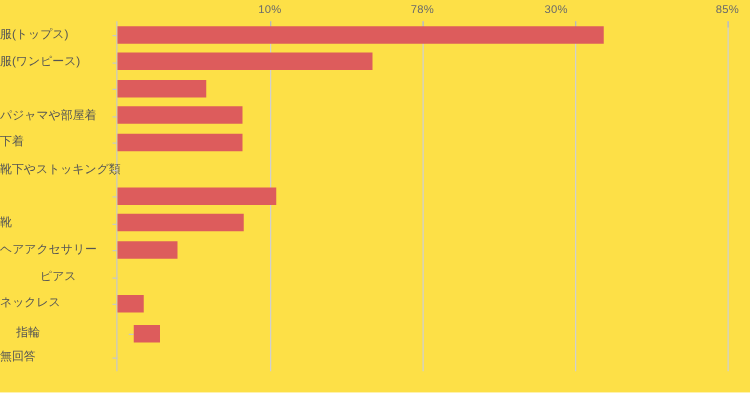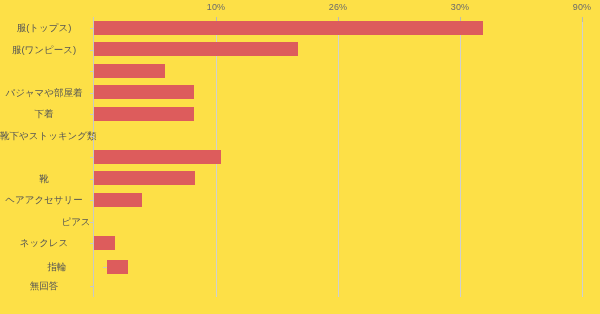--- a/index.html
+++ b/index.html
@@ -52,21 +52,21 @@
   .row {
     position: absolute;
     left: 0;
     right: 0;
     height: 21.5px;
   }
   .row-label {
     position: absolute;
     left: 0;
     width: 88px;
-    text-align: center;
+    text-align: left;
     font-size: 9.5px;
     color: #555555;
     white-space: nowrap;
   }
   .bar {
     position: absolute;
     left: 0;
     height: 14px;
     background: #dd5c5c;
   }
@@ -78,23 +78,23 @@
     background: #c8c8c8;
   }
 </style>
 </head>
 <body>
 
 <div id="chart-root">
 
   <div id="tick-labels">
       <div class="tick-label" style="left: 216px;">10%</div>
-      <div class="tick-label" style="left: 338px;">26%</div>
-      <div class="tick-label" style="left: 460px;">30%</div>
-      <div class="tick-label" style="left: 582px;">90%</div>
+      <div class="tick-label" style="left: 338px;">78%</div>
+      <div class="tick-label" style="left: 445px;">30%</div>
+      <div class="tick-label" style="left: 582px;">85%</div>
     </div>
 
   <div id="gridlines">
       <div class="gridline" style="left: 216px; top: 17px; height: 280px;"></div>
       <div class="tick-mark" style="left: 216px;"></div>
       <div class="gridline" style="left: 338px; top: 17px; height: 280px;"></div>
       <div class="tick-mark" style="left: 338px;"></div>
       <div class="gridline" style="left: 460px; top: 17px; height: 280px;"></div>
       <div class="tick-mark" style="left: 460px;"></div>
       <div class="gridline" style="left: 582px; top: 17px; height: 280px;"></div>

